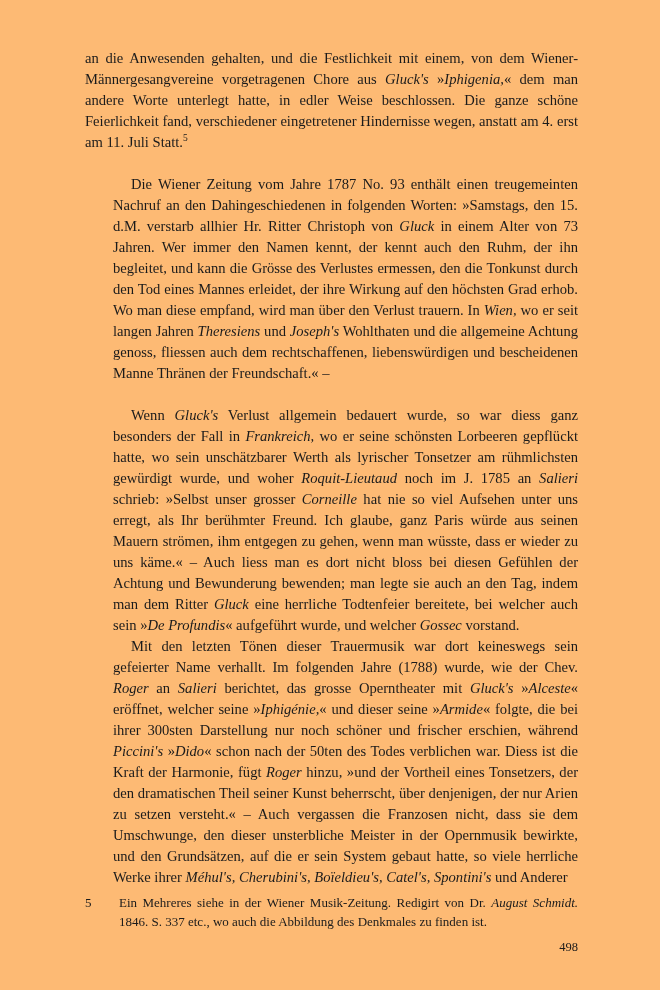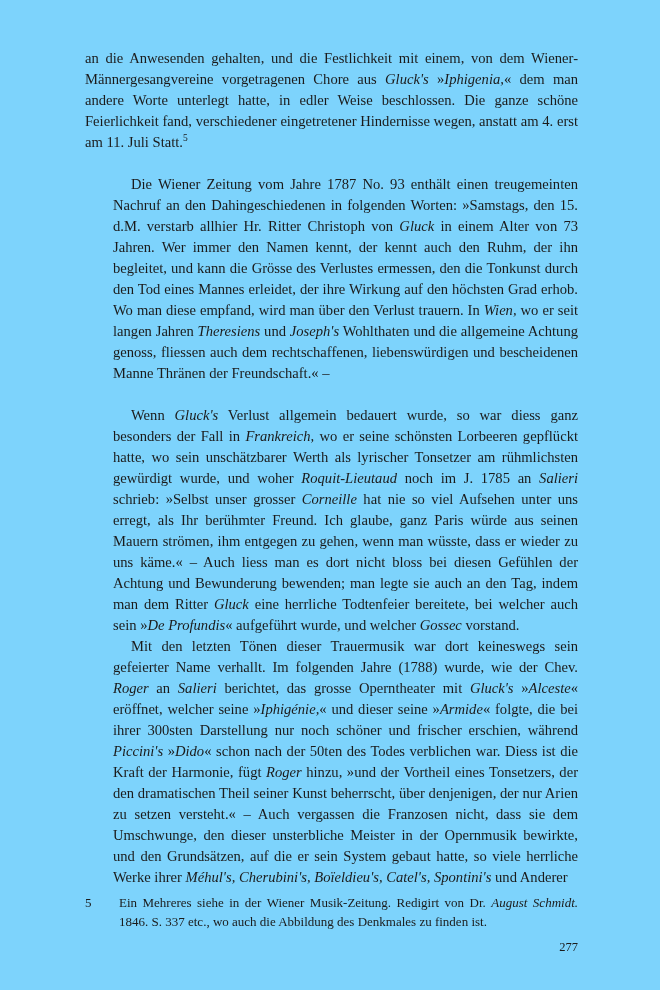--- a/index.html
+++ b/index.html
@@ -4,21 +4,21 @@
 <style>
   html, body {
     margin: 0;
     padding: 0;
     background: #ffffff;
   }
   .page {
     position: relative;
     width: 660px;
     height: 990px;
-    background: #7dd3fc;
+    background: #fdba74;
     box-sizing: border-box;
     font-family: "Liberation Serif", serif;
     color: #1b1b1b;
     overflow: hidden;
   }
   .text-body {
     position: absolute;
     top: 48px;
     left: 85px;
     width: 493px;
@@ -74,14 +74,14 @@
       <p class="para indent gap-after">Die Wiener Zeitung vom Jahre 1787 No. 93 enthält einen treugemeinten Nachruf an den Dahingeschiedenen in folgenden Worten: »Samstags, den 15. d.M. verstarb allhier Hr. Ritter Christoph von <i>Gluck</i> in einem Alter von 73 Jahren. Wer immer den Namen kennt, der kennt auch den Ruhm, der ihn begleitet, und kann die Grösse des Verlustes ermessen, den die Tonkunst durch den Tod eines Mannes erleidet, der ihre Wirkung auf den höchsten Grad erhob. Wo man diese empfand, wird man über den Verlust trauern. In <i>Wien,</i> wo er seit langen Jahren <i>Theresiens</i> und <i>Joseph's</i> Wohlthaten und die allgemeine Achtung genoss, fliessen auch dem rechtschaffenen, liebenswürdigen und bescheidenen Manne Thränen der Freundschaft.« –</p>
       <p class="para indent">Wenn <i>Gluck's</i> Verlust allgemein bedauert wurde, so war diess ganz besonders der Fall in <i>Frankreich,</i> wo er seine schönsten Lorbeeren gepflückt hatte, wo sein unschätzbarer Werth als lyrischer Tonsetzer am rühmlichsten gewürdigt wurde, und woher <i>Roquit-Lieutaud</i> noch im J. 1785 an <i>Salieri</i> schrieb: »Selbst unser grosser <i>Corneille</i> hat nie so viel Aufsehen unter uns erregt, als Ihr berühmter Freund. Ich glaube, ganz Paris würde aus seinen Mauern strömen, ihm entgegen zu gehen, wenn man wüsste, dass er wieder zu uns käme.« – Auch liess man es dort nicht bloss bei diesen Gefühlen der Achtung und Bewunderung bewenden; man legte sie auch an den Tag, indem man dem Ritter <i>Gluck</i> eine herrliche Todtenfeier bereitete, bei welcher auch sein »<i>De Profundis</i>« aufgeführt wurde, und welcher <i>Gossec</i> vorstand.</p>
       <p class="para indent">Mit den letzten Tönen dieser Trauermusik war dort keineswegs sein gefeierter Name verhallt. Im folgenden Jahre (1788) wurde, wie der Chev. <i>Roger</i> an <i>Salieri</i> berichtet, das grosse Operntheater mit <i>Gluck's</i> »<i>Alceste</i>« eröffnet, welcher seine »<i>Iphigénie,</i>« und dieser seine »<i>Armide</i>« folgte, die bei ihrer 300sten Darstellung nur noch schöner und frischer erschien, während <i>Piccini's</i> »<i>Dido</i>« schon nach der 50ten des Todes verblichen war. Diess ist die Kraft der Harmonie, fügt <i>Roger</i> hinzu, »und der Vortheil eines Tonsetzers, der den dramatischen Theil seiner Kunst beherrscht, über denjenigen, der nur Arien zu setzen versteht.« – Auch vergassen die Franzosen nicht, dass sie dem Umschwunge, den dieser unsterbliche Meister in der Opernmusik bewirkte, und den Grundsätzen, auf die er sein System gebaut hatte, so viele herrliche Werke ihrer <i>Méhul's, Cherubini's, Boïeldieu's, Catel's, Spontini's</i> und Anderer</p>
     </div>
 
   <div class="footnote">
     <span class="fn-marker">5</span>
     <span class="fn-text">Ein Mehreres siehe in der Wiener Musik-Zeitung. Redigirt von Dr. <i>August Schmidt.</i> 1846. S. 337 etc., wo auch die Abbildung des Denkmales zu finden ist.</span>
   </div>
 
-  <div class="page-number">277</div>
+  <div class="page-number">498</div>
 </div>
 
 </body></html>

